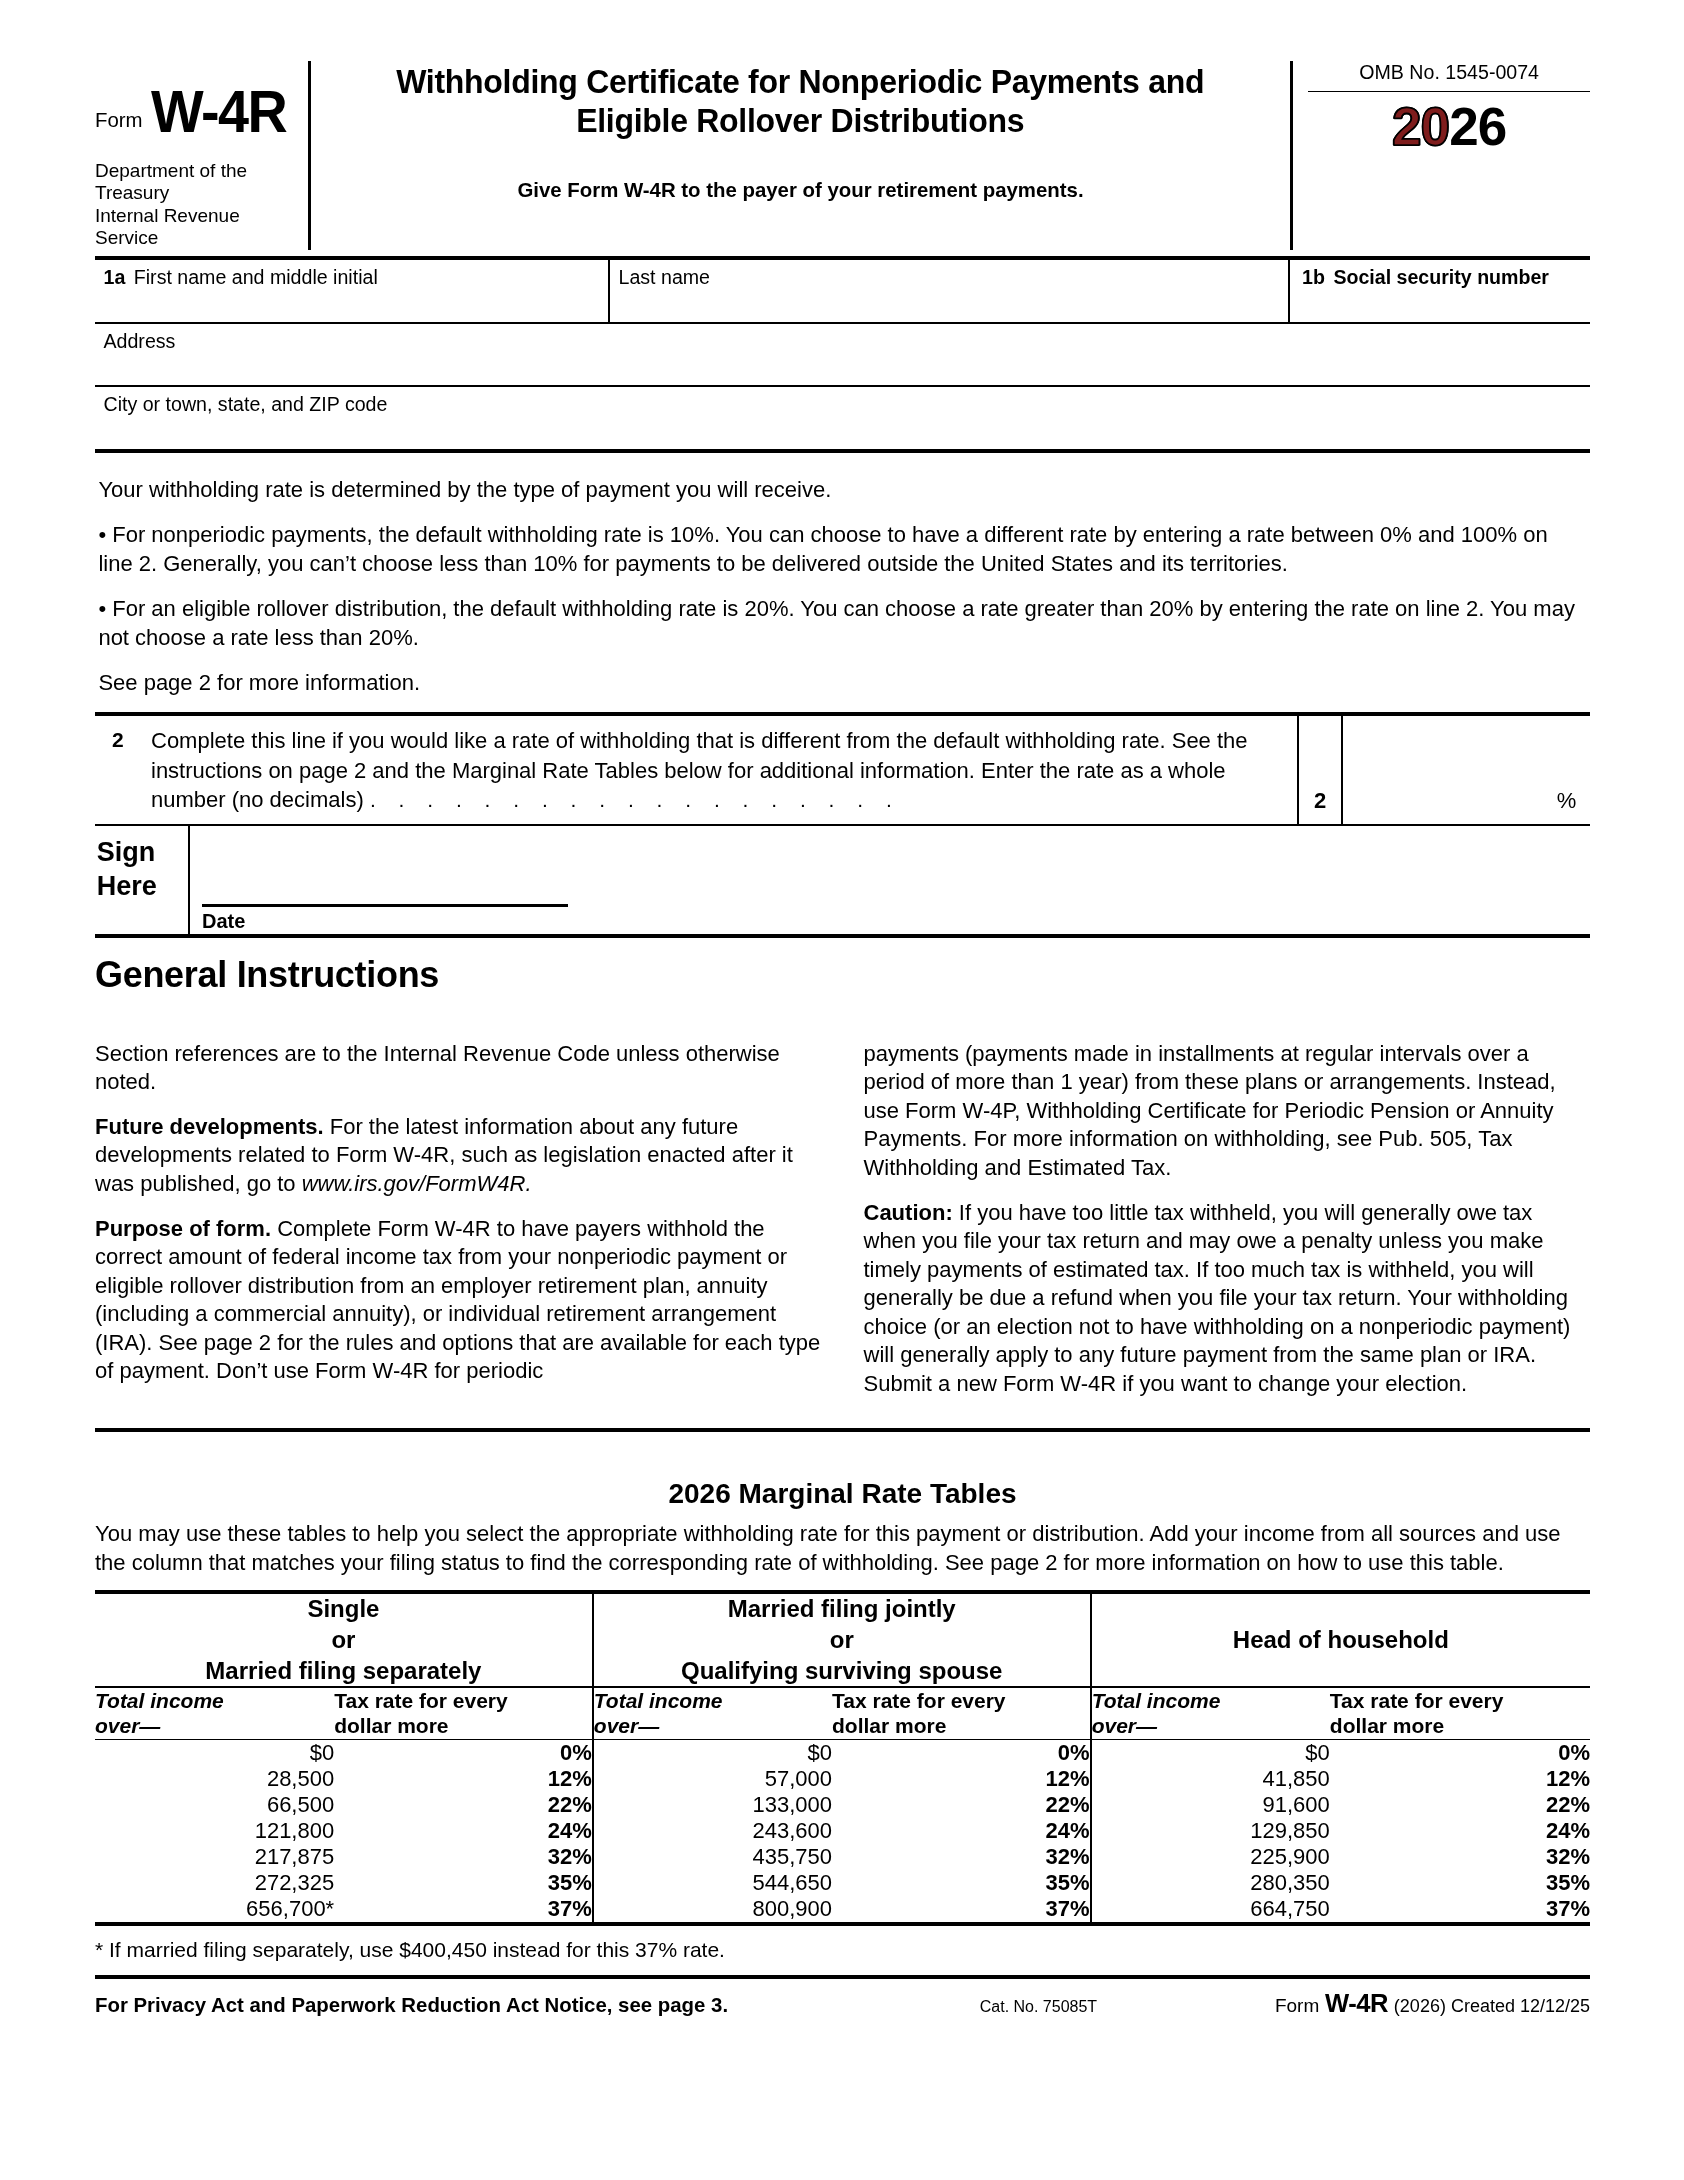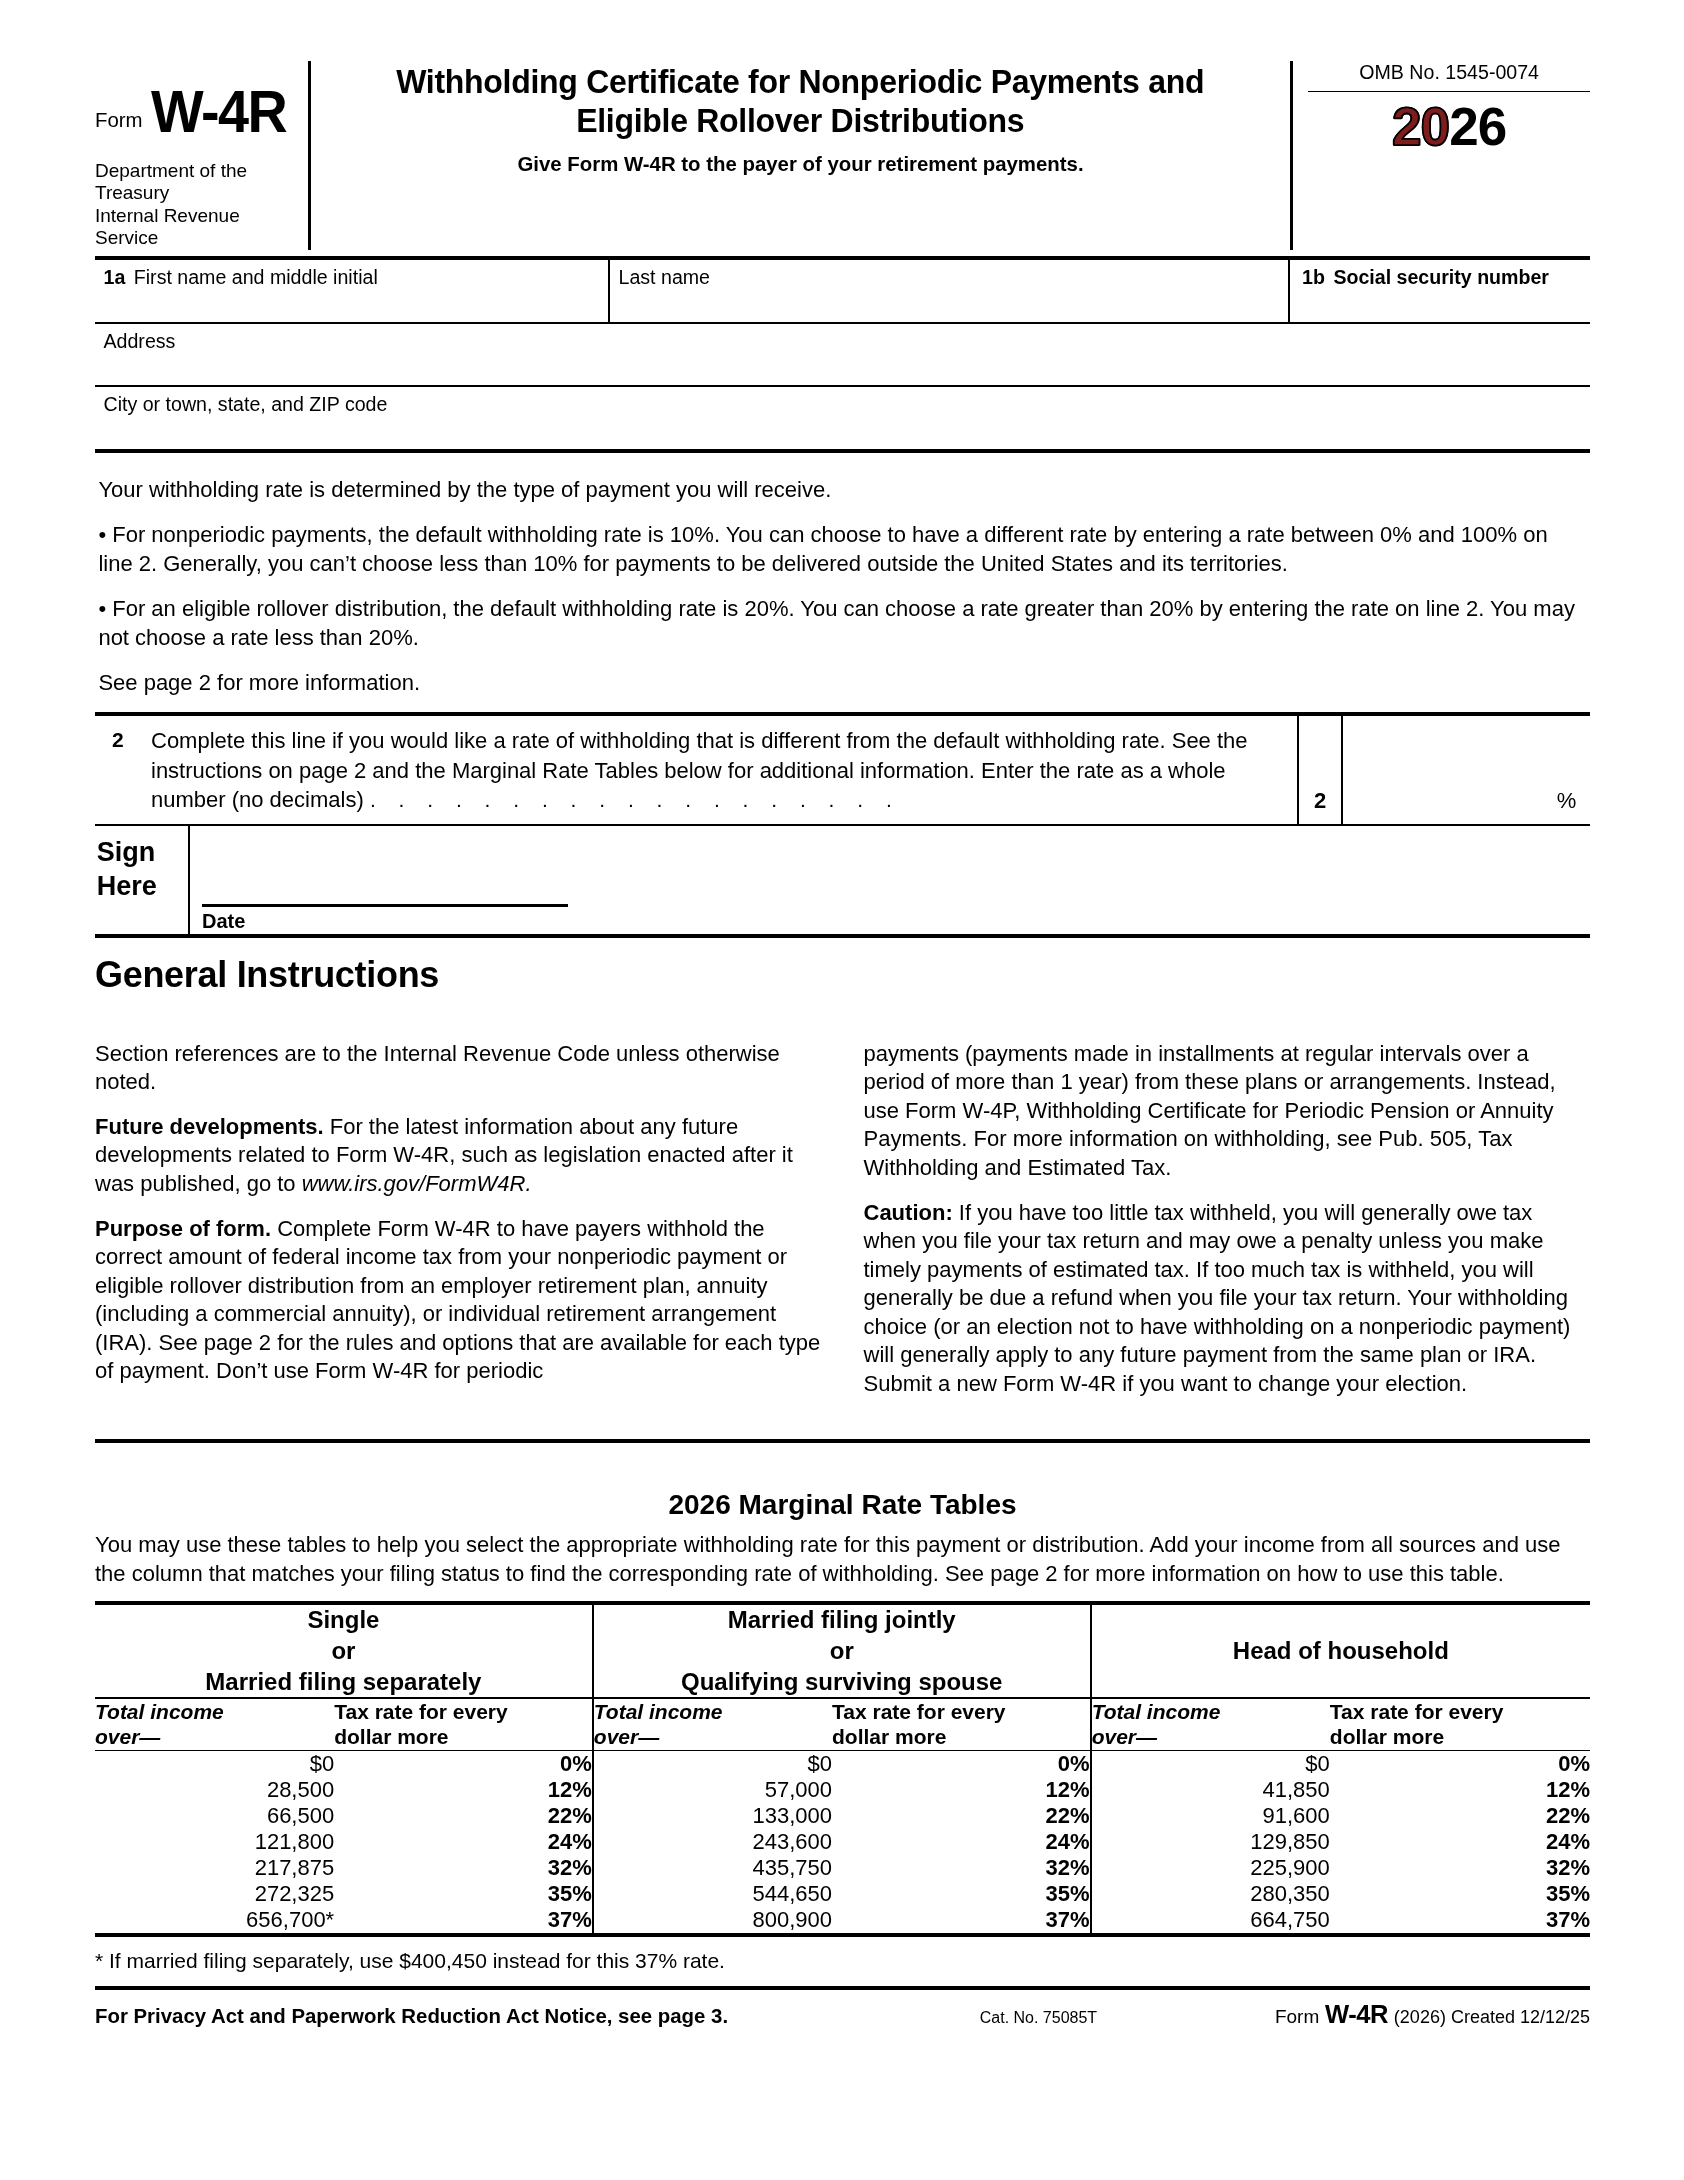--- a/index.html
+++ b/index.html
@@ -72,21 +72,21 @@
     font-size: 33px;
     font-weight: bold;
     line-height: 1.18;
     letter-spacing: -0.3px;
     margin-top: 1.7px;
     transform: scaleX(0.97);
   }
   .sub-title {
     font-size: 20.4px;
     font-weight: bold;
-    margin-top: 12px;
+    margin-top: 38px;
   }
   .hdr-right {
     width: 300px;
     border-left: 3.4px solid #000;
     padding-left: 15.3px;
   }
   .omb {
     font-size: 19.6px;
     text-align: center;
     padding-bottom: 6.8px;
@@ -220,21 +220,21 @@
   
   .gi-title {
     font-size: 36px;
     font-weight: bold;
     margin: 15.3px 0 12px 0;
     letter-spacing: -0.3px;
   }
   .gi-cols {
     display: flex;
     gap: 42px;
-    padding-bottom: 24px;
+    padding-bottom: 13px;
     margin-top: 44px;
   }
   .gi-col { flex: 1; font-size: 22px; line-height: 1.30; }
   .gi-col p { margin: 0 0 16px 0; }
   .gi-col b { font-weight: bold; }
   .gi-col i { font-style: italic; }
 
   
   .mrt-title {
     text-align: center;

